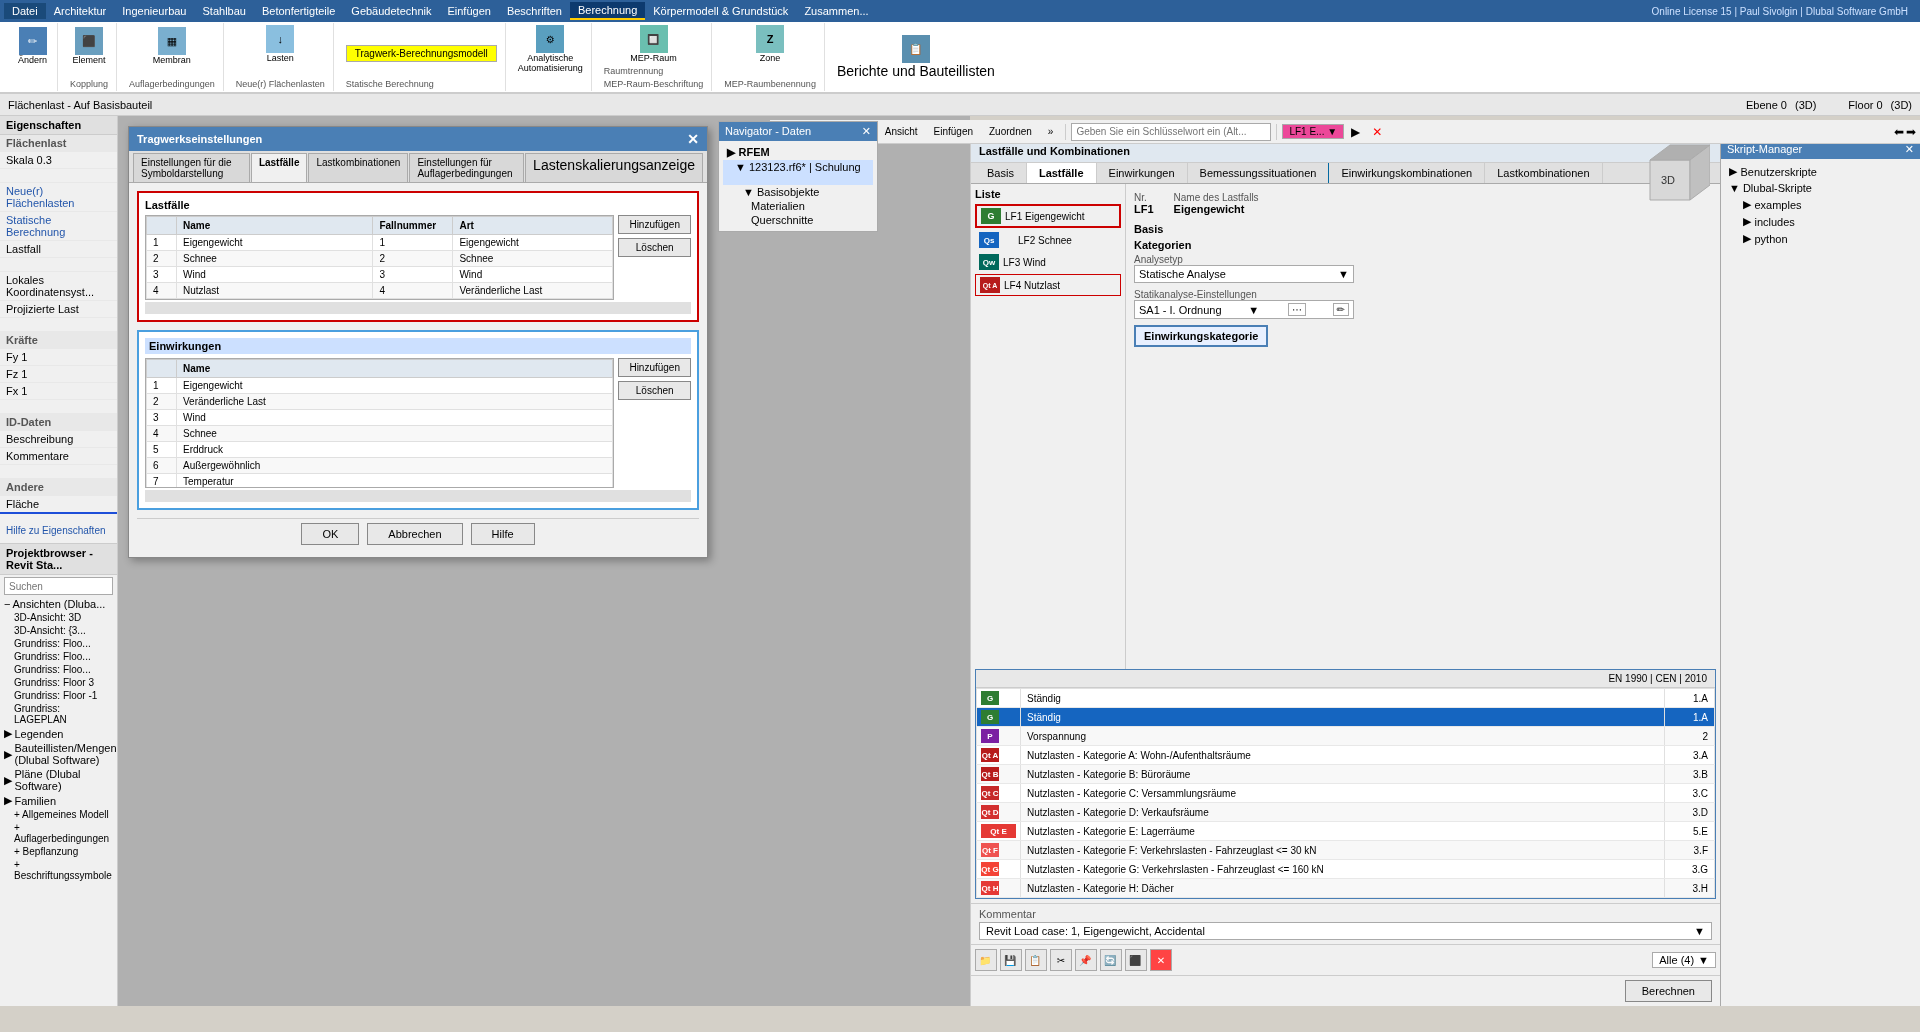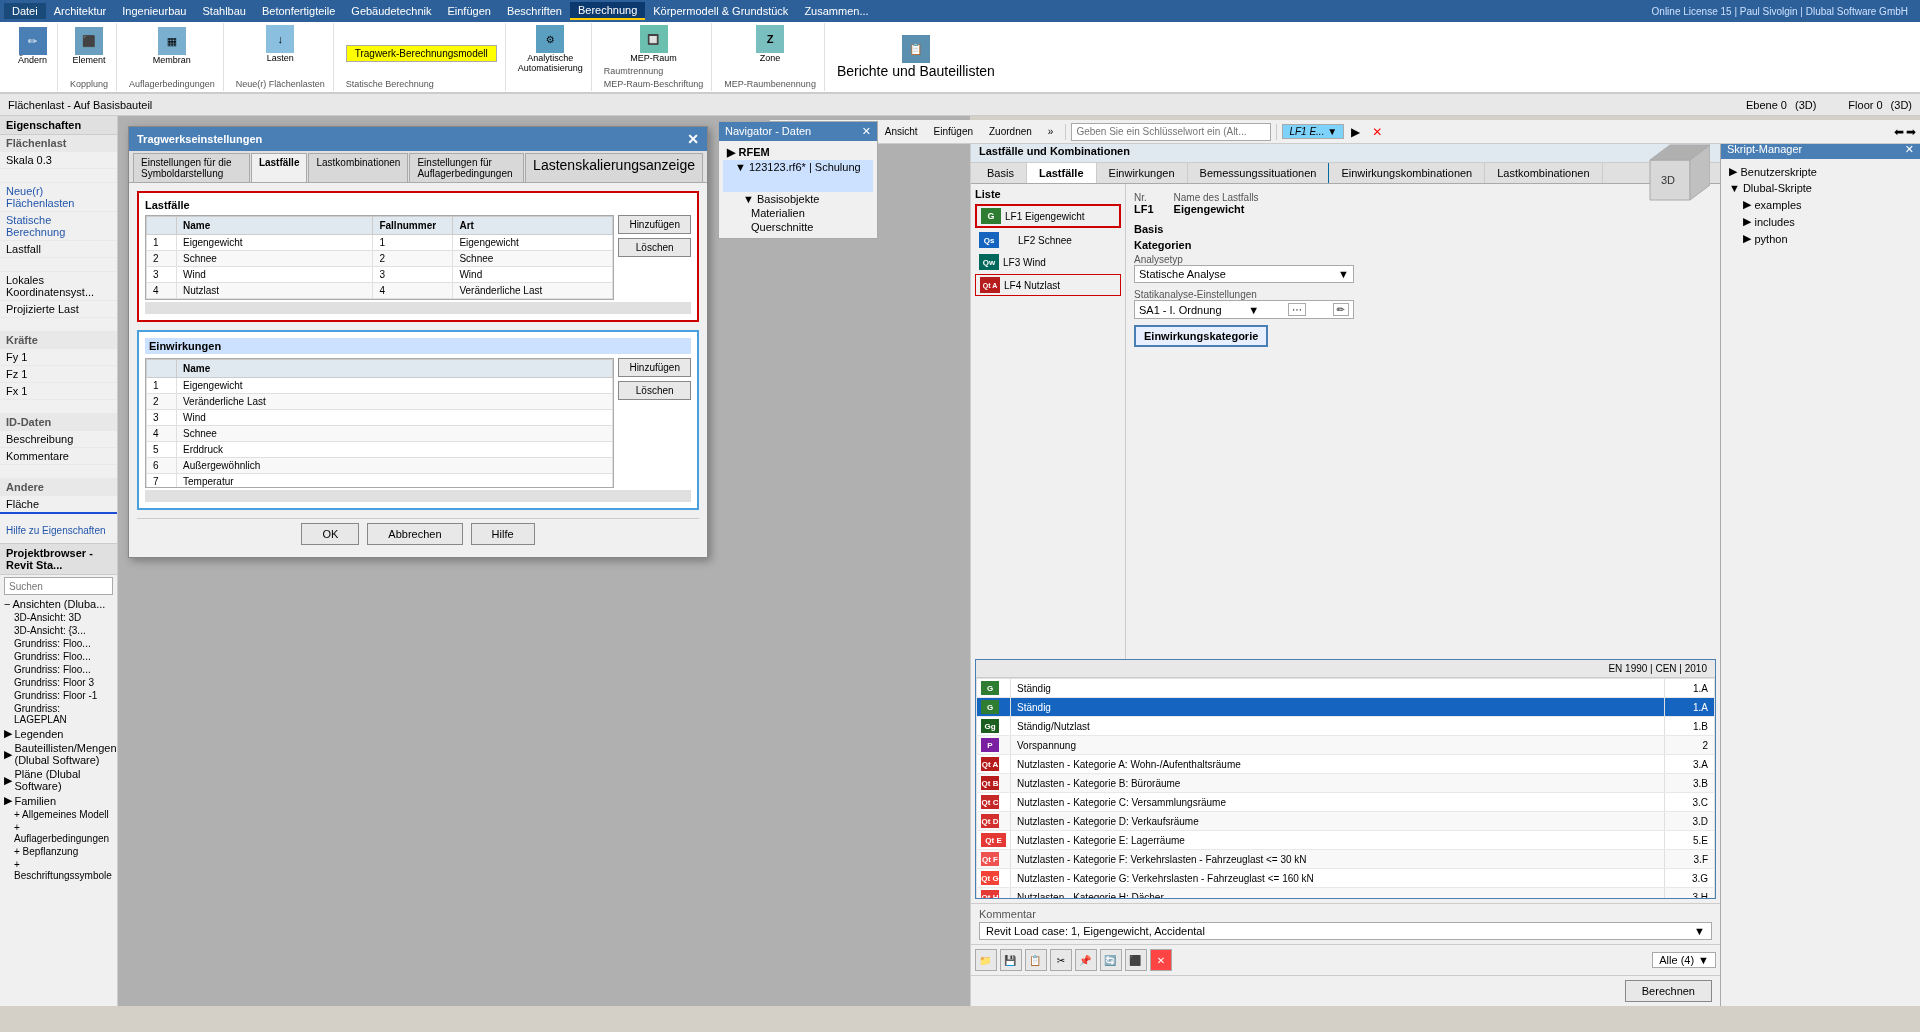--- a/index.html
+++ b/index.html
@@ -103,21 +103,21 @@
 <div style="background:#f0f0f0;height:24px;display:flex;align-items:center;padding:0 4px;border-bottom:1px solid #ccc;gap:2px;position:absolute;top:120px;left:770px;right:0;z-index:3;">
   <span style="padding:1px 6px;border:1px solid transparent;cursor:pointer;font-size:10px;">Datei</span>
   <span style="padding:1px 6px;border:1px solid transparent;cursor:pointer;font-size:10px;">Bearbeiten</span>
   <span style="padding:1px 6px;border:1px solid transparent;cursor:pointer;font-size:10px;">Ansicht</span>
   <span style="padding:1px 6px;border:1px solid transparent;cursor:pointer;font-size:10px;">Einfügen</span>
   <span style="padding:1px 6px;border:1px solid transparent;cursor:pointer;font-size:10px;">Zuordnen</span>
   <span style="padding:1px 6px;border:1px solid transparent;cursor:pointer;font-size:10px;">»</span>
   <span style="width:1px;background:#ccc;height:16px;margin:0 3px;"></span>
   <input style="width: 200px; height: 18px; border: 1px solid rgb(170, 170, 170); font-size: 10px; padding: 0px 4px;" placeholder="Geben Sie ein Schlüsselwort ein (Alt...">
   <span style="width:1px;background:#ccc;height:16px;margin:0 3px;"></span>
-  <span style="padding:1px 6px;border:1px solid #aaa;background:#7dd3fc;cursor:pointer;font-size:10px;font-style:italic;">LF1  E... ▼</span>
+  <span style="padding:1px 6px;border:1px solid #aaa;background:#ec4899;cursor:pointer;font-size:10px;">LF1  E... ▼</span>
   <span style="padding:1px 4px;border:1px solid transparent;cursor:pointer;font-size:12px;">▶</span>
   <span style="padding:1px 4px;border:1px solid transparent;cursor:pointer;font-size:12px;color:red;">✕</span>
   <span style="flex:1;"></span>
   <span style="font-size:12px;cursor:pointer;">⬅</span>
   <span style="font-size:12px;cursor:pointer;">➡</span>
 </div>
 
 <div style="display:flex;height:calc(100vh - 142px);position:relative;top:0;">
 
   <div style="width:118px;background:#f0f0f0;border-right:1px solid #ccc;overflow-y:auto;font-size:10px;flex-shrink:0;">
@@ -307,21 +307,21 @@
       </div>
     </div>
 
     <div style="position:absolute;top:5px;left:600px;width:160px;background:#f0f0f0;border:1px solid #aaa;z-index:5;">
       <div style="background:#4a7fb5;color:white;padding:3px 6px;font-size:11px;display:flex;justify-content:space-between;">
         <span>Navigator - Daten</span>
         <span style="cursor:pointer;">✕</span>
       </div>
       <div style="padding:4px;font-size:10px;">
         <div style="padding:1px 4px;cursor:pointer;font-weight:bold;">▶ RFEM</div>
-        <div style="padding:1px 4px 19px 12px;cursor:pointer;background:#cce0ff;">▼ 123123.rf6* | Schulung</div>
+        <div style="padding:1px 4px 12px 12px;cursor:pointer;background:#cce0ff;">▼ 123123.rf6* | Schulung</div>
         <div style="padding:1px 4px 1px 20px;cursor:pointer;">▼ Basisobjekte</div>
         <div style="padding:1px 4px 1px 28px;cursor:pointer;">Materialien</div>
         <div style="padding:1px 4px 1px 28px;cursor:pointer;">Querschnitte</div>
       </div>
     </div>
 
   </div>
 
   <div style="width:750px;background:#f0f0f0;border-left:1px solid #ccc;display:flex;flex-direction:column;overflow:hidden;flex-shrink:0;margin-top:24px;">
     <div style="background:#e0e8f0;padding:5px 8px;font-weight:bold;font-size:12px;border-bottom:1px solid #ccc;display:flex;justify-content:space-between;">
@@ -409,27 +409,20 @@
       <td style="padding:2px 6px;border-bottom:1px solid #e8e8e8;font-size:10px;">Ständig</td>
       <td style="padding:2px 6px;border-bottom:1px solid #e8e8e8;font-size:10px;text-align:right;width:50px;">1.A</td>
     </tr>
               <tr style="cursor: pointer; background: rgb(21, 101, 192); color: white;">
       <td style="padding:2px 4px;border-bottom:1px solid #e8e8e8;width:26px;">
         <span style="display:inline-flex;align-items:center;justify-content:center;width:18px;height:14px;font-size:8px;font-weight:bold;color:white;background:#2e7d32;">G</span>
       </td>
       <td style="padding:2px 6px;border-bottom:1px solid #e8e8e8;font-size:10px;color:white;">Ständig</td>
       <td style="padding:2px 6px;border-bottom:1px solid #e8e8e8;font-size:10px;text-align:right;width:50px;color:white;">1.A</td>
     </tr>
-              <tr style="cursor: pointer; background: white;">
-      <td style="padding:2px 4px;border-bottom:1px solid #e8e8e8;width:26px;">
-        <span style="display:inline-flex;align-items:center;justify-content:center;width:18px;height:14px;font-size:8px;font-weight:bold;color:white;background:#1b5e20;">Gg</span>
-      </td>
-      <td style="padding:2px 6px;border-bottom:1px solid #e8e8e8;font-size:10px;">Ständig/Nutzlast</td>
-      <td style="padding:2px 6px;border-bottom:1px solid #e8e8e8;font-size:10px;text-align:right;width:50px;">1.B</td>
-    </tr>
               <tr style="cursor: pointer; background: rgb(248, 248, 248);">
       <td style="padding:2px 4px;border-bottom:1px solid #e8e8e8;width:26px;">
         <span style="display:inline-flex;align-items:center;justify-content:center;width:18px;height:14px;font-size:8px;font-weight:bold;color:white;background:#7b1fa2;">P</span>
       </td>
       <td style="padding:2px 6px;border-bottom:1px solid #e8e8e8;font-size:10px;">Vorspannung</td>
       <td style="padding:2px 6px;border-bottom:1px solid #e8e8e8;font-size:10px;text-align:right;width:50px;">2</td>
     </tr>
               <tr style="cursor: pointer; background: white;">
       <td style="padding:2px 4px;border-bottom:1px solid #e8e8e8;width:26px;">
         <span style="display:inline-flex;align-items:center;justify-content:center;width:18px;height:14px;font-size:8px;font-weight:bold;color:white;background:#b71c1c;">Qt A</span>
@@ -453,21 +446,21 @@
     </tr>
               <tr style="cursor: pointer; background: rgb(248, 248, 248);">
       <td style="padding:2px 4px;border-bottom:1px solid #e8e8e8;width:26px;">
         <span style="display:inline-flex;align-items:center;justify-content:center;width:18px;height:14px;font-size:8px;font-weight:bold;color:white;background:#d32f2f;">Qt D</span>
       </td>
       <td style="padding:2px 6px;border-bottom:1px solid #e8e8e8;font-size:10px;">Nutzlasten - Kategorie D: Verkaufsräume</td>
       <td style="padding:2px 6px;border-bottom:1px solid #e8e8e8;font-size:10px;text-align:right;width:50px;">3.D</td>
     </tr>
               <tr style="cursor: pointer; background: white;">
       <td style="padding:2px 4px;border-bottom:1px solid #e8e8e8;width:26px;">
-        <span style="display:inline-flex;align-items:center;justify-content:center;width:25px;height:14px;font-size:8px;font-weight:bold;color:white;background:#e53935;">Qt E</span>
+        <span style="display:inline-flex;align-items:center;justify-content:center;width:35px;height:14px;font-size:8px;font-weight:bold;color:white;background:#e53935;">Qt E</span>
       </td>
       <td style="padding:2px 6px;border-bottom:1px solid #e8e8e8;font-size:10px;">Nutzlasten - Kategorie E: Lagerräume</td>
       <td style="padding:2px 6px;border-bottom:1px solid #e8e8e8;font-size:10px;text-align:right;width:50px;">5.E</td>
     </tr>
               <tr style="cursor: pointer; background: rgb(248, 248, 248);">
       <td style="padding:2px 4px;border-bottom:1px solid #e8e8e8;width:26px;">
         <span style="display:inline-flex;align-items:center;justify-content:center;width:18px;height:14px;font-size:8px;font-weight:bold;color:white;background:#ef5350;">Qt F</span>
       </td>
       <td style="padding:2px 6px;border-bottom:1px solid #e8e8e8;font-size:10px;">Nutzlasten - Kategorie F: Verkehrslasten - Fahrzeuglast &lt;= 30 kN</td>
       <td style="padding:2px 6px;border-bottom:1px solid #e8e8e8;font-size:10px;text-align:right;width:50px;">3.F</td>

